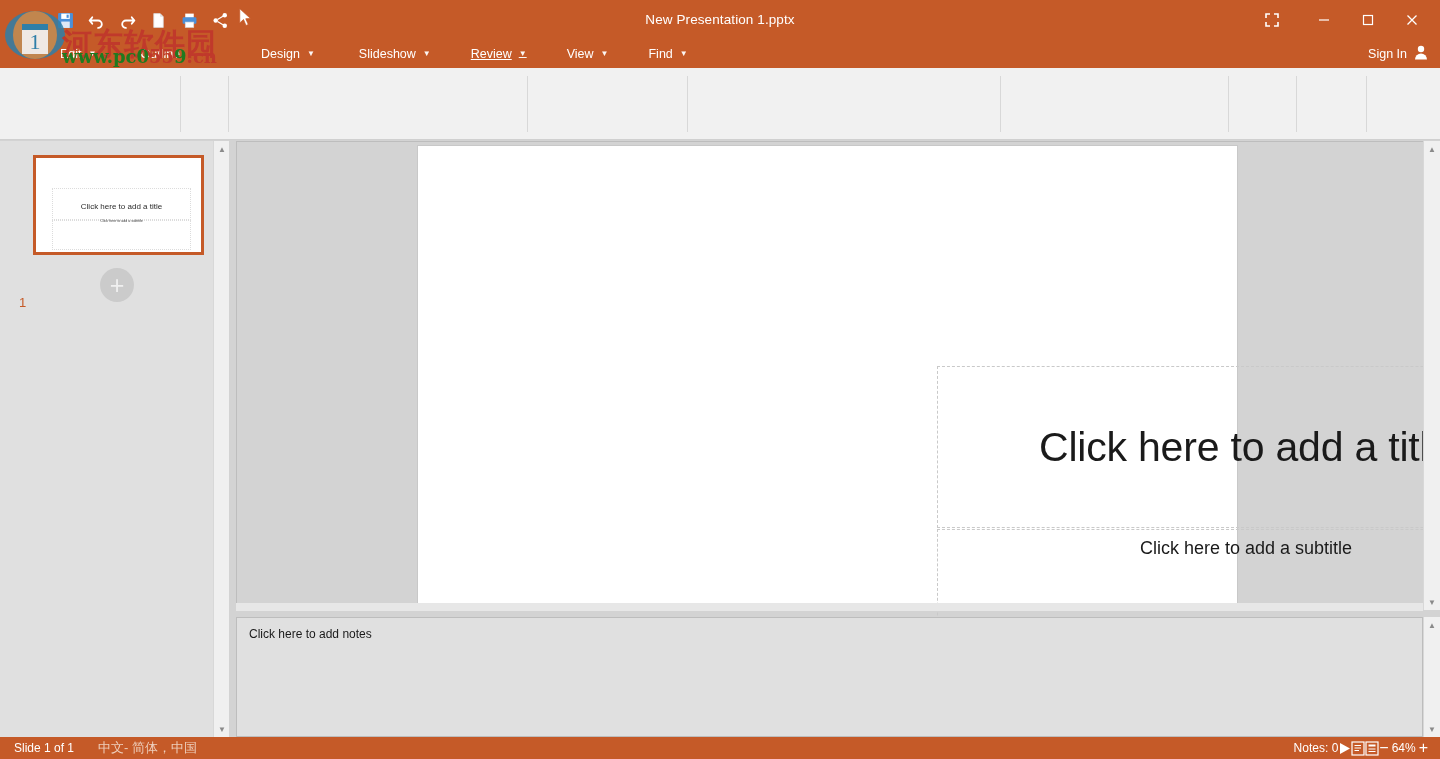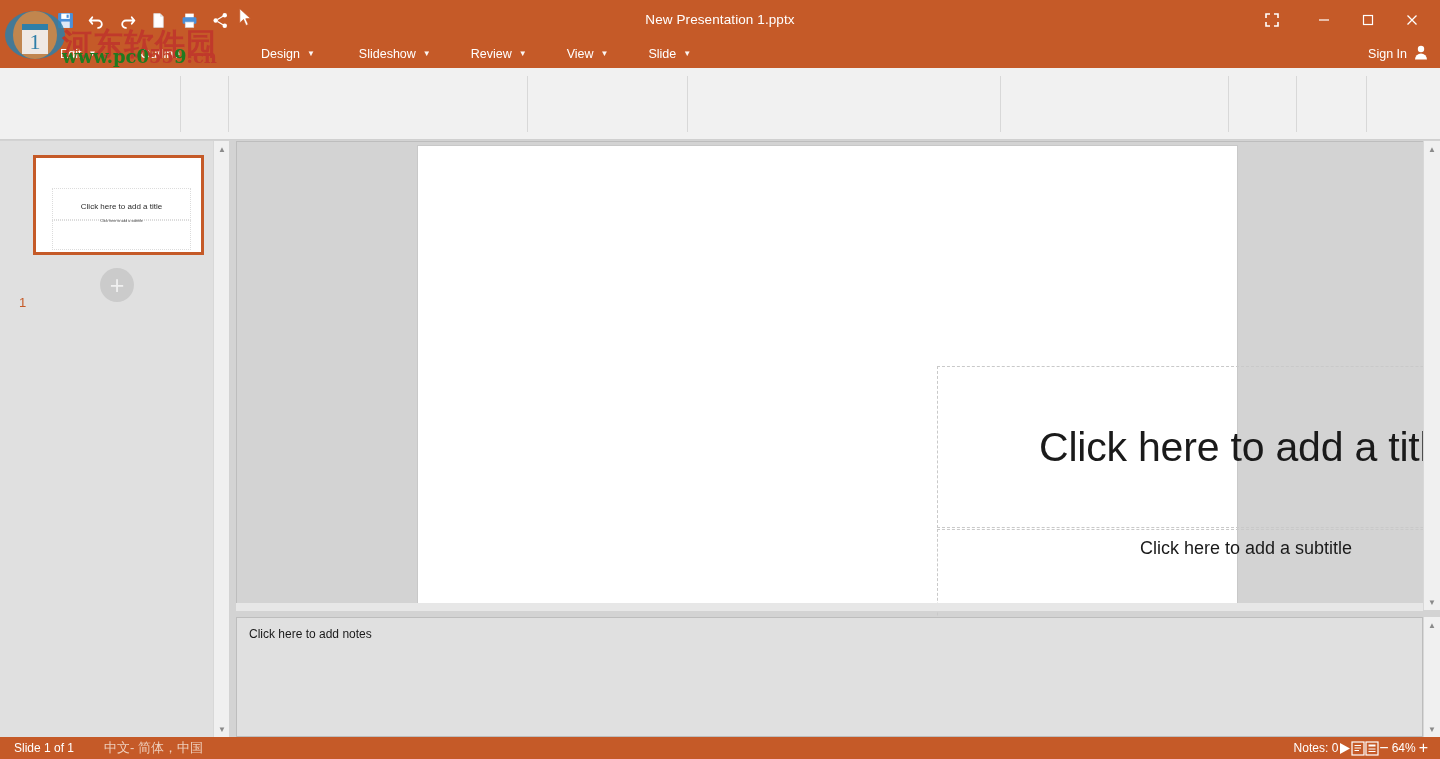--- a/index.html
+++ b/index.html
@@ -38,21 +38,21 @@
   .menu-items { position: absolute; left: 60px; top: 0; height: 28px; display: flex; align-items: center; }
   .menu-item {
     color: #fff; font-size: 12.5px; display: flex; align-items: center;
     margin-right: 32px; white-space: nowrap;
   }
   .menu-item .caret { margin-left: 7px; font-size: 8px; line-height: 1; opacity: .95; }
   .m-edit { margin-right: 44px; }
   .m-insert { margin-right: 42px; }
   .m-design { margin-right: 44px; padding-left: 24px; }
   .m-slideshow { margin-right: 40px; }
-  .m-review { margin-right: 40px; }
+  .m-review { margin-right: 40px; text-decoration: underline; }
   .m-view { margin-right: 40px; }
   .signin {
     position: absolute; right: 12px; top: 0; height: 28px;
     display: flex; align-items: center; gap: 7px; color: #fff; font-size: 12.5px;
   }
 
   
   .ribbon {
     position: absolute; left: 0; top: 68px; width: 1440px; height: 72px;
     background: #f1f1f1; border-bottom: 1px solid #d0d0d0;
@@ -189,21 +189,21 @@
   .nt-scroll {
     position: absolute; left: 1423px; top: 617px; width: 17px; height: 120px;
     background: #f0f0f0; border-left: 1px solid #d8d8d8;
   }
 
   
   .statusbar {
     position: absolute; left: 0; top: 737px; width: 1440px; height: 22px;
     background: #c55a28; color: #fff;
   }
-  .sb-left { position: absolute; left: 14px; top: 0; height: 22px; display: flex; align-items: center; gap: 30px; }
+  .sb-left { position: absolute; left: 14px; top: 0; height: 22px; display: flex; align-items: center; gap: 24px; }
   .sb-slide { font-size: 12px; }
   .sb-lang { font-size: 13px; color: #eecfbd; }
   .sb-right { position: absolute; right: 12px; top: 0; height: 22px; display: flex; align-items: center; }
   .sb-notes { font-size: 12px; }
   .sb-ico { display: flex; align-items: center; justify-content: center; color: #fff; }
   .sb-zoom { font-size: 12px; min-width: 30px; text-align: center; }
   .sb-pm { font-size: 16px; line-height: 1; }
 
   
   .wm { position: absolute; pointer-events: none; }
@@ -319,21 +319,21 @@
       </div>
       <div class="menu-item m-review">
         <span>Review</span>
         <span class="caret">▼</span>
       </div>
       <div class="menu-item m-view">
         <span>View</span>
         <span class="caret">▼</span>
       </div>
       <div class="menu-item">
-        <span>Slide</span>
+        <span>Find</span>
         <span class="caret">▼</span>
       </div>
     </div>
     <div class="signin">
       <span>Sign In</span>
       <span>
         <svg width="14" height="15" viewBox="0 0 14 15">
             <circle cx="7" cy="4" r="3.2" fill="#fff"></circle>
             <path d="M1 14.5 a6 6 0 0 1 12 0 Z" fill="#fff"></path>
           </svg>

